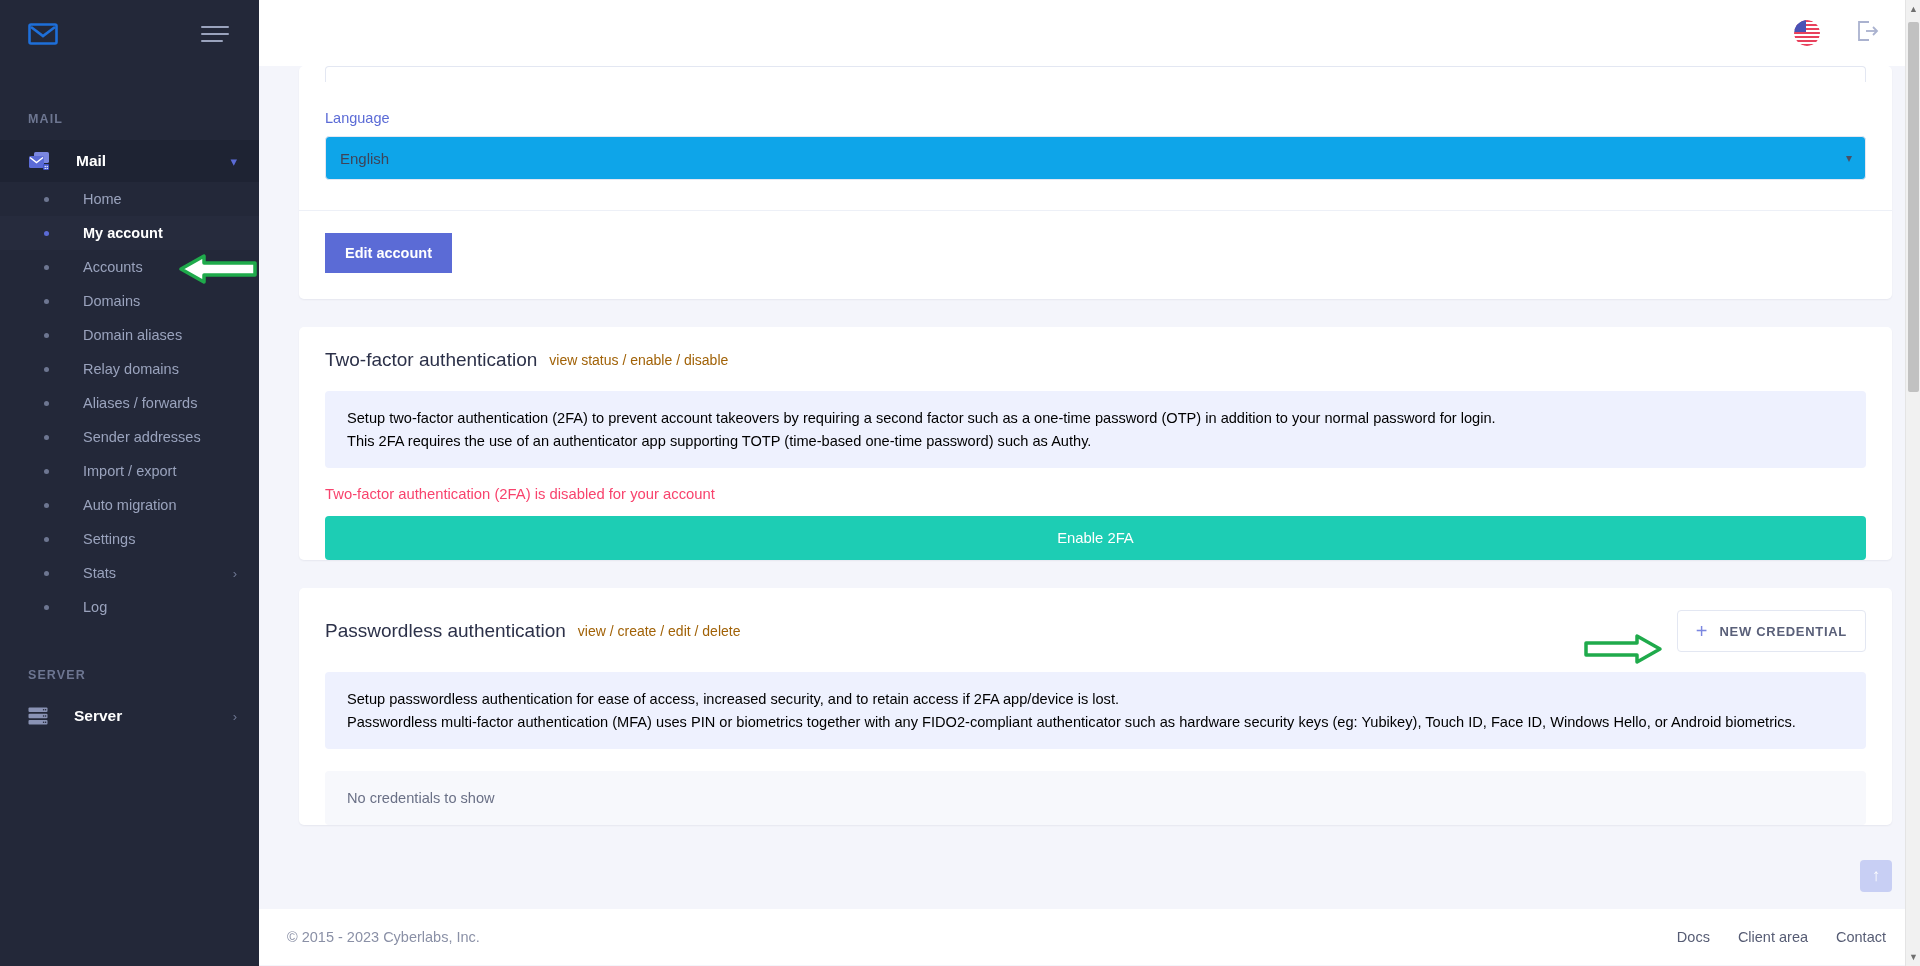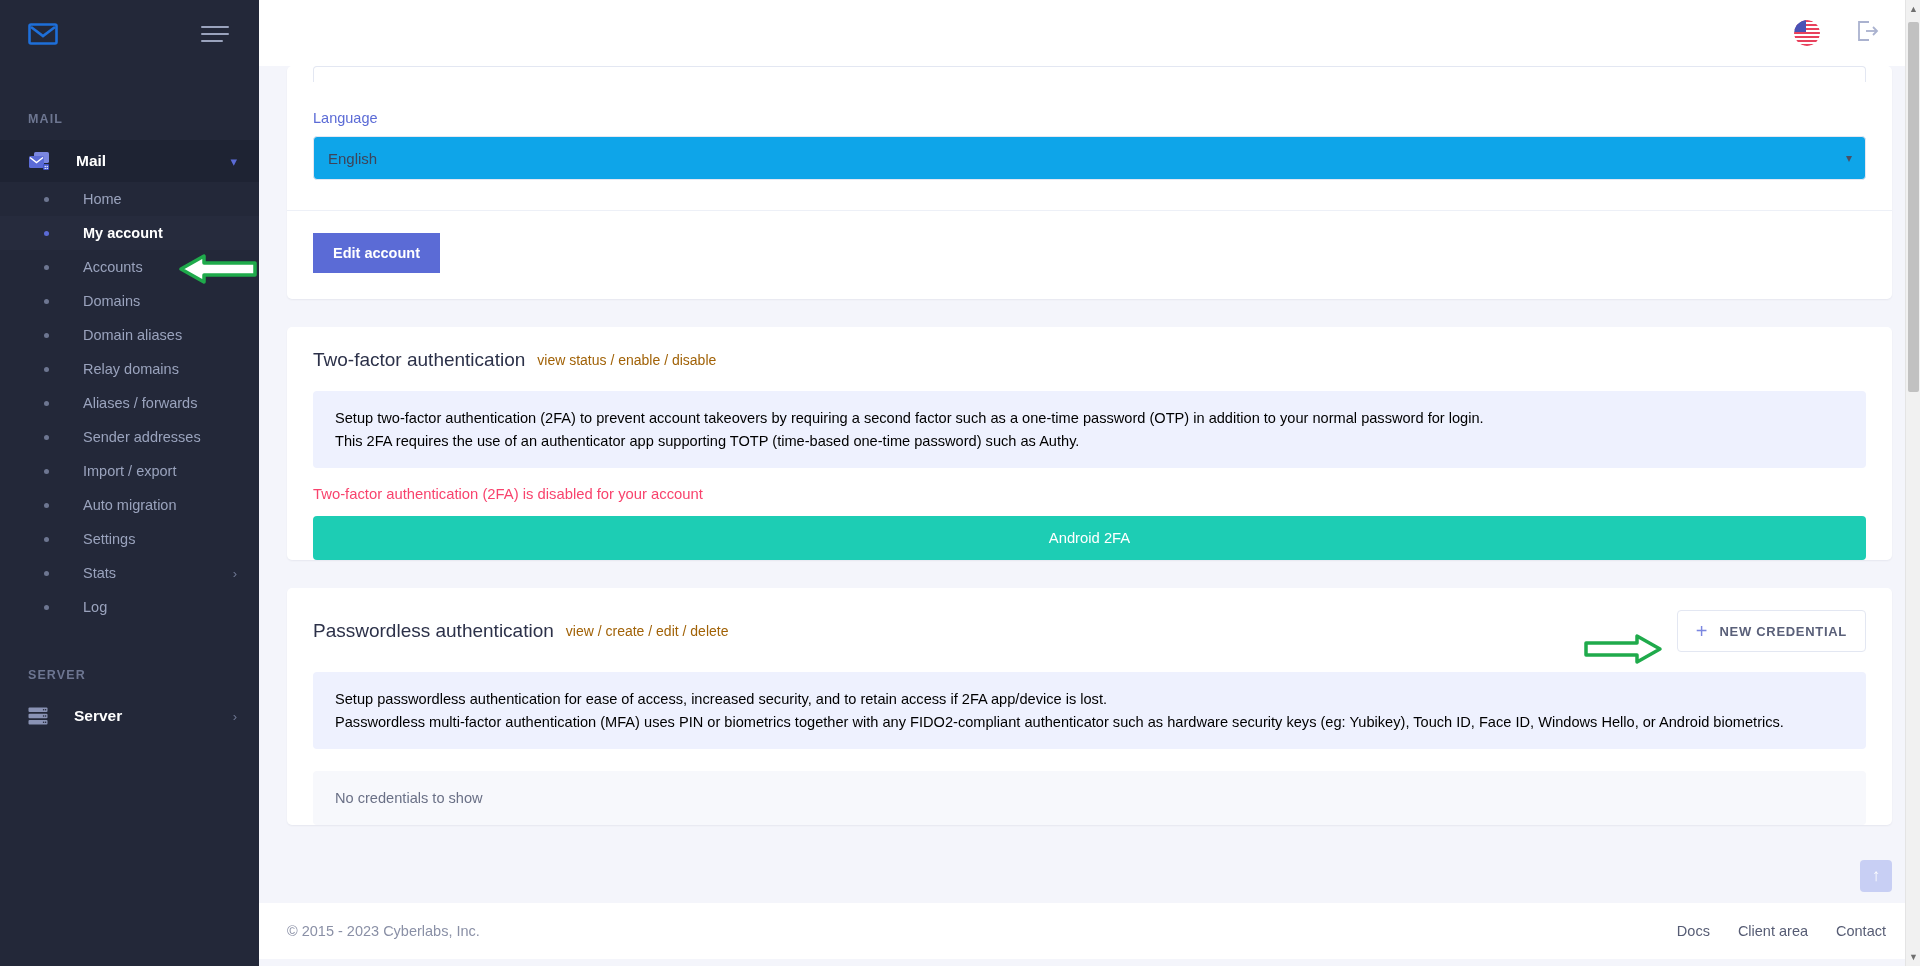--- a/index.html
+++ b/index.html
@@ -64,21 +64,21 @@
   }
   .topbar {
     height: 66px; background: #ffffff; display: flex;
     align-items: center; justify-content: flex-end;
     padding-right: 40px; gap: 34px;
   }
   .flag-icon { width: 26px; height: 26px; border-radius: 50%; overflow: hidden; display:block; cursor:pointer;}
   .logout-icon { width: 26px; height: 26px; cursor: pointer; }
 
   .content {
-    padding: 0 28px 0 28px;
+    padding: 0 28px 0 40px;
   }
   .card {
     background: #ffffff; border-radius: 5px;
     box-shadow: 0 1px 2px rgba(20,25,45,.06);
     margin-bottom: 28px;
   }
 
   
   .card-account { margin-top: 0; padding: 0 0 0 0; }
   .acct-body { padding: 0 26px 30px 26px; }
@@ -135,21 +135,21 @@
     padding: 14px 0; font-size: 14.8px; cursor: pointer; text-align: center;
     font-family: "Liberation Sans", sans-serif;
   }
   .empty-row {
     margin: 22px 26px 30px 26px; background: #f7f8fc; border-radius: 4px;
     padding: 19px 22px; color: #6a7086; font-size: 14.6px;
   }
 
   
   .footer {
-    position: absolute; left: 0; bottom: 7px; width: 100%;
+    position: absolute; left: 0; bottom: 1px; width: 100%;
     height: 56px; background: #ffffff;
     display: flex; align-items: center; justify-content: space-between;
     padding: 0 34px 0 28px;
     gap: 20px;
   }
   .footer-copy { color: #8a90a6; font-size: 14.5px; }
   .footer-links { display: flex; gap: 28px; }
   .footer-links a { color: #565c74; font-size: 14.5px; text-decoration: none; cursor: pointer; }
 
   .scroll-top {
@@ -345,21 +345,21 @@
       <section class="card">
         <div class="card-head">
           <span class="card-title">Two-factor authentication</span>
           <span class="card-sub">view status / enable / disable</span>
         </div>
         <div class="alert-info">
           <div>Setup two-factor authentication (2FA) to prevent account takeovers by requiring a second factor such as a one-time password (OTP) in addition to your normal password for login.</div>
           <div>This 2FA requires the use of an authenticator app supporting TOTP (time-based one-time password) such as Authy.</div>
         </div>
         <div class="alert-danger-text">Two-factor authentication (2FA) is disabled for your account</div>
-        <button class="btn-teal">Android 2FA</button>
+        <button class="btn-teal">Enable 2FA</button>
       </section>
 
       <section class="card">
         <div class="card-head">
           <span class="card-title">Passwordless authentication</span>
           <span class="card-sub">view / create / edit / delete</span>
           <span class="spacer"></span>
           <button class="btn-outline">
             <span class="plus">+</span>
             <span class="txt">NEW CREDENTIAL</span>

